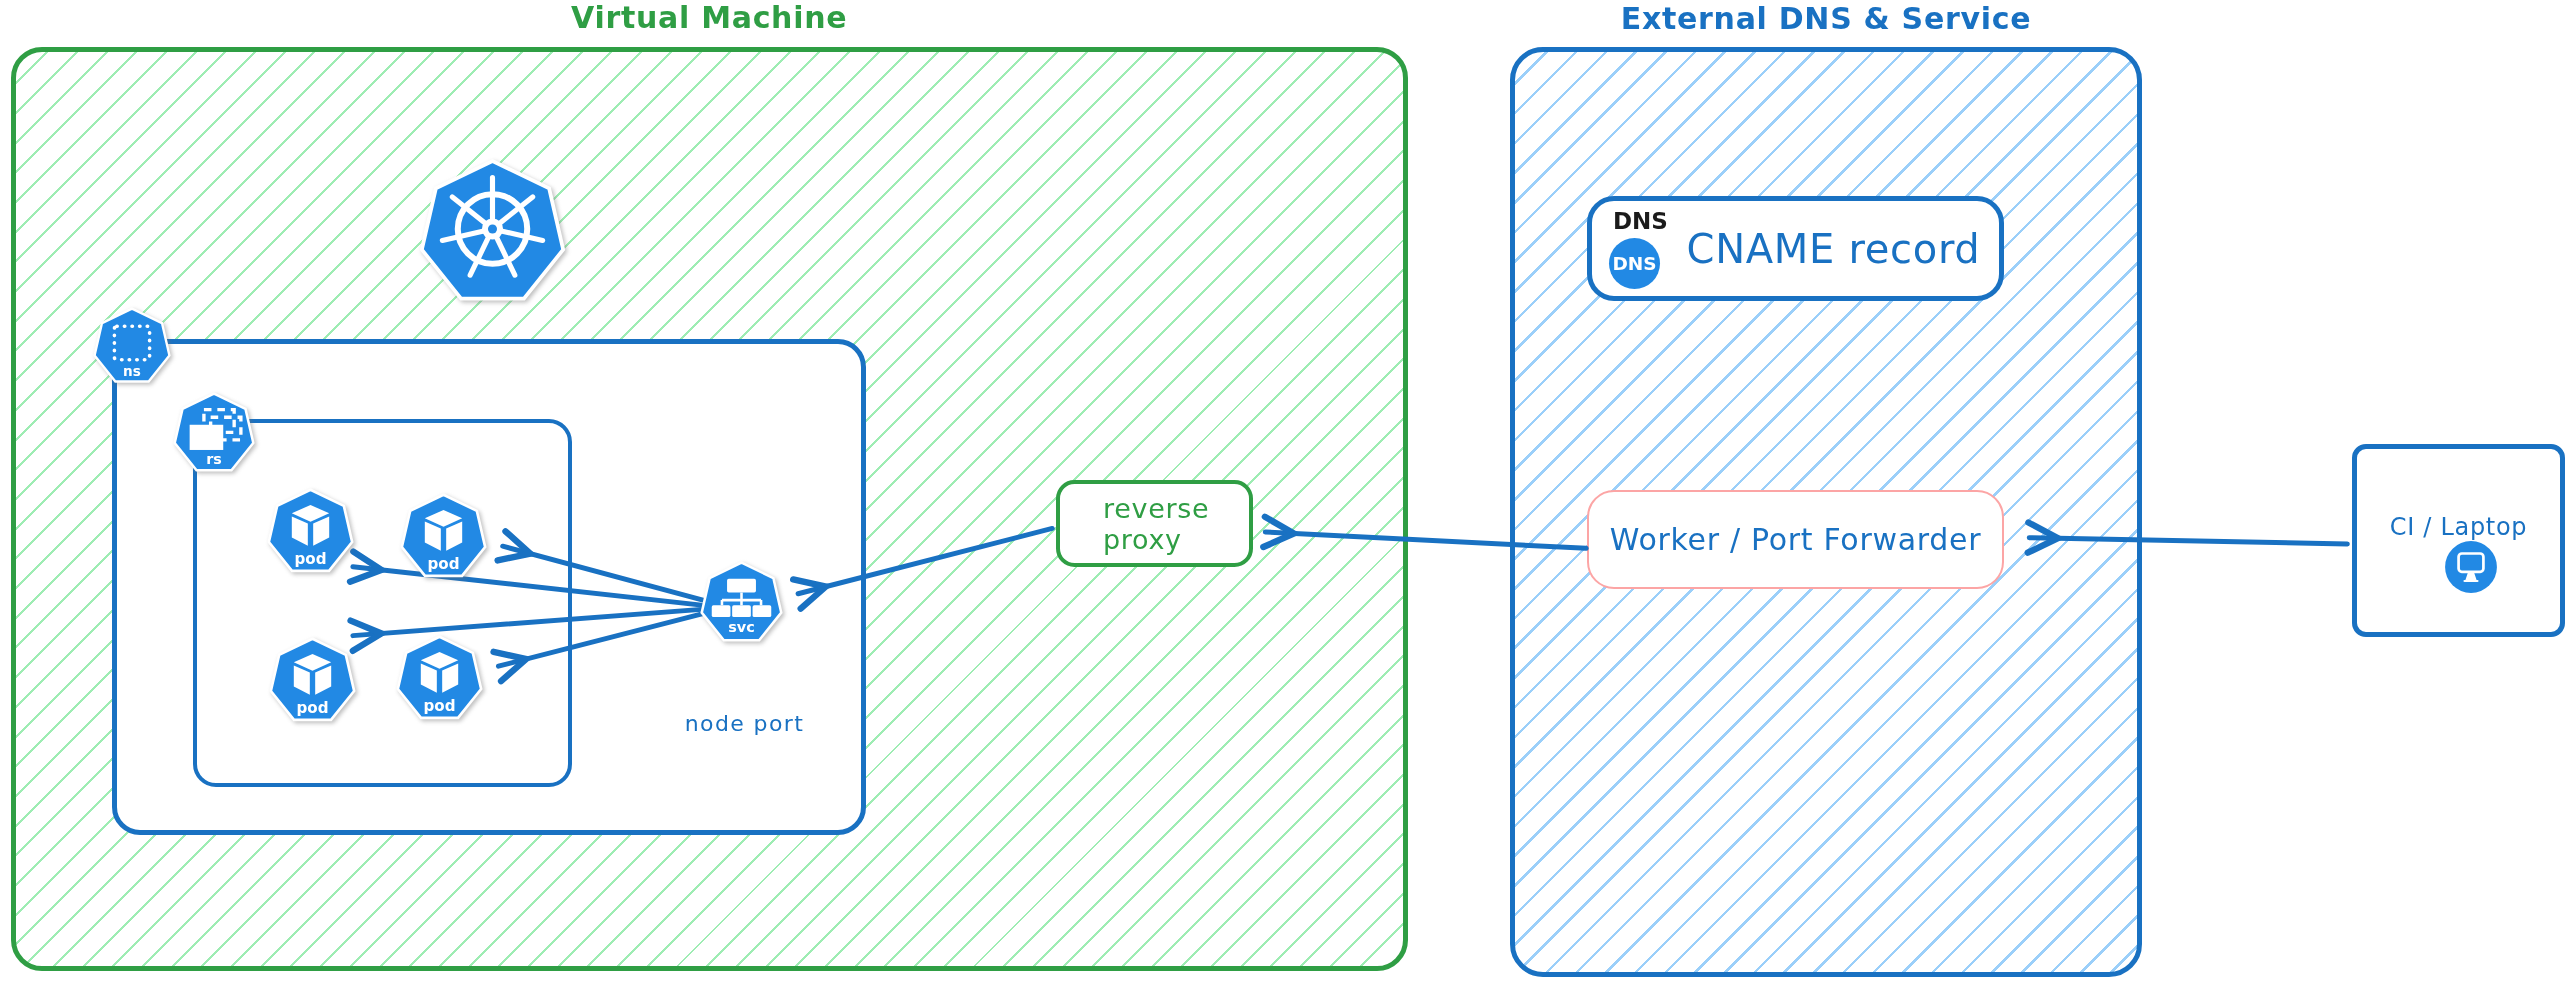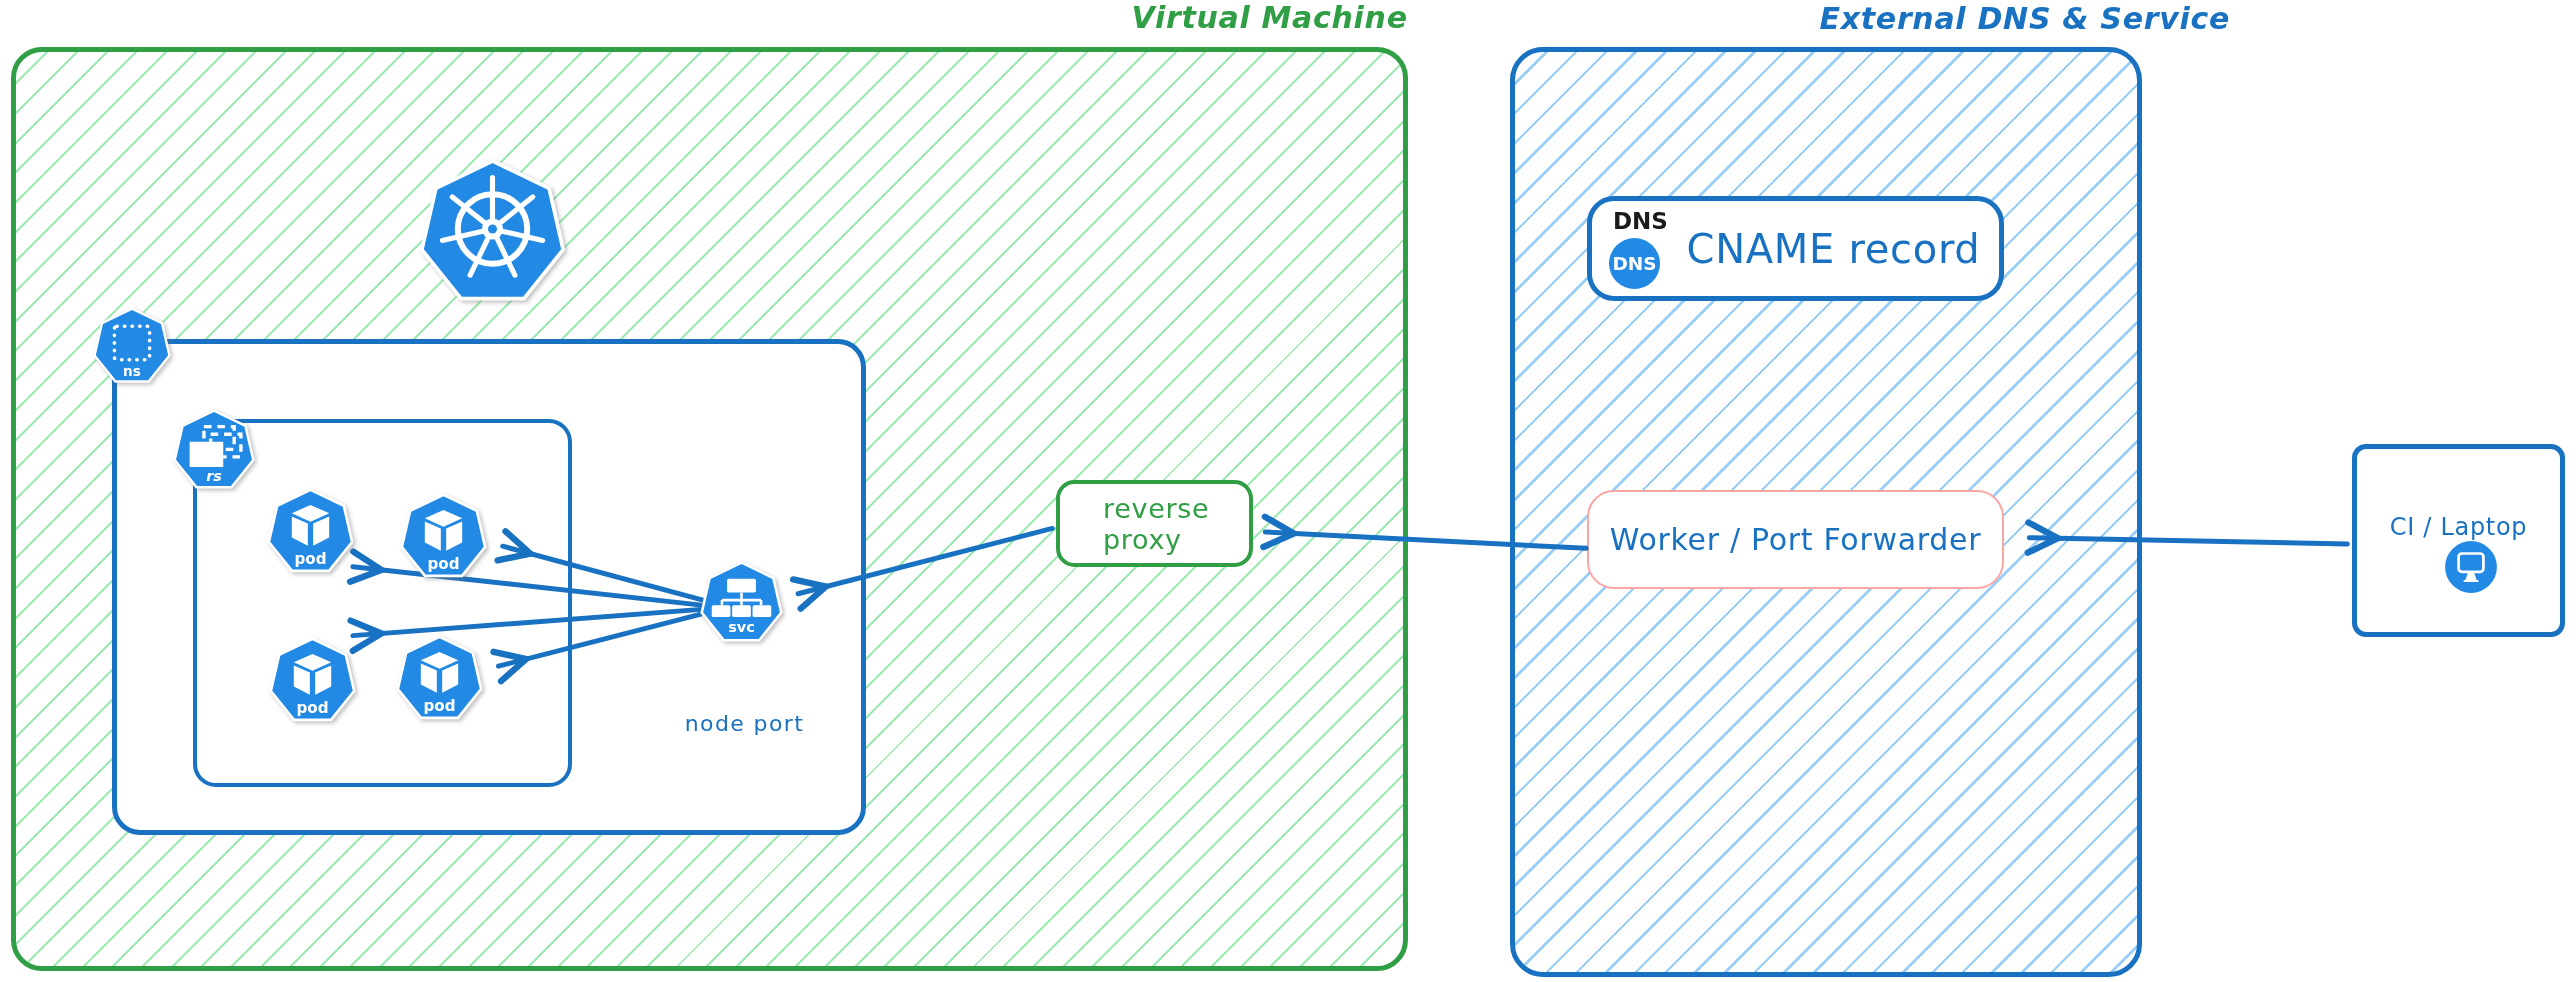--- a/index.html
+++ b/index.html
@@ -11,24 +11,24 @@
   .vm-box{left:10.7px;top:47px;width:1397px;height:924px;
           border:5px solid #2f9e44;border-radius:31px;
           background-image:repeating-linear-gradient(135deg,
             rgba(141,233,166,.85) 0px,rgba(141,233,166,.85) 2.1px,
             transparent 2.1px,transparent 21px);}
   .ext-box{left:1510px;top:47px;width:632px;height:930px;
           border:5.7px solid #1971c2;border-radius:33px;
           background-image:repeating-linear-gradient(135deg,
             rgba(144,202,249,.9) 0px,rgba(144,202,249,.9) 2.5px,
             transparent 2.5px,transparent 21px);}
-  .group-title{position:absolute;text-align:right;font-size:30px;
-          letter-spacing:0.7px;font-weight:600;font-style:italic;}
+  .group-title{position:absolute;text-align:center;font-size:30px;
+          letter-spacing:0.7px;font-weight:600;}
   .vm-title{left:10.7px;top:0px;width:1397px;color:#2f9e44;}
-  .ext-title{left:1598px;top:1.4px;width:632px;color:#1971c2;}
+  .ext-title{left:1510px;top:1.4px;width:632px;color:#1971c2;}
   
   .white-box{position:absolute;box-sizing:border-box;background:#ffffff;}
   .ns-rect{left:112px;top:339px;width:754px;height:496px;
            border:5px solid #1971c2;border-radius:28px;}
   .rs-rect{left:193px;top:419px;width:379px;height:368px;
            border:4.3px solid #1971c2;border-radius:23px;}
   .rp-rect{left:1056px;top:480px;width:197px;height:87px;
            border:4.3px solid #2f9e44;border-radius:18.5px;
            display:flex;align-items:center;justify-content:center;
            color:#2f9e44;font-size:27px;letter-spacing:0.7px;padding-left:43px;}
@@ -138,21 +138,21 @@
 </div>
 
 <div class="icon" style="left:92px;top:307px;">
   <svg width="80" height="80" viewBox="0 0 100 100">
     <polygon points="50,2 87.5,20.1 96.8,60.7 70.8,93.2 29.2,93.2 3.2,60.7 12.5,20.1" fill="#2289e4" stroke="#ffffff" stroke-width="3"></polygon>
     <rect x="28" y="24" width="44" height="42" rx="3" fill="none" stroke="#ffffff" stroke-width="4.5" stroke-dasharray="0.5 9" stroke-linecap="round"></rect>
     <text class="k8s-label" x="50" y="86" text-anchor="middle">ns</text>
   </svg>
 </div>
 
-<div class="icon" style="left:172px;top:409px;font-style:italic;">
+<div class="icon" style="left:172px;top:392px;">
   <svg width="84" height="84" viewBox="0 0 100 100">
     <polygon points="50,2 87.5,20.1 96.8,60.7 70.8,93.2 29.2,93.2 3.2,60.7 12.5,20.1" fill="#2289e4" stroke="#ffffff" stroke-width="3"></polygon>
     <rect x="38" y="21" width="36" height="27" fill="none" stroke="#ffffff" stroke-width="4" stroke-dasharray="9 7"></rect>
     <rect x="46" y="30" width="36" height="27" fill="none" stroke="#ffffff" stroke-width="4" stroke-dasharray="9 7"></rect>
     <rect x="21" y="39" width="40" height="30" fill="#ffffff"></rect>
     <text class="k8s-label" x="50" y="86" text-anchor="middle">rs</text>
   </svg>
 </div>
 
 <div class="icon" style="left:266px;top:488px;">

